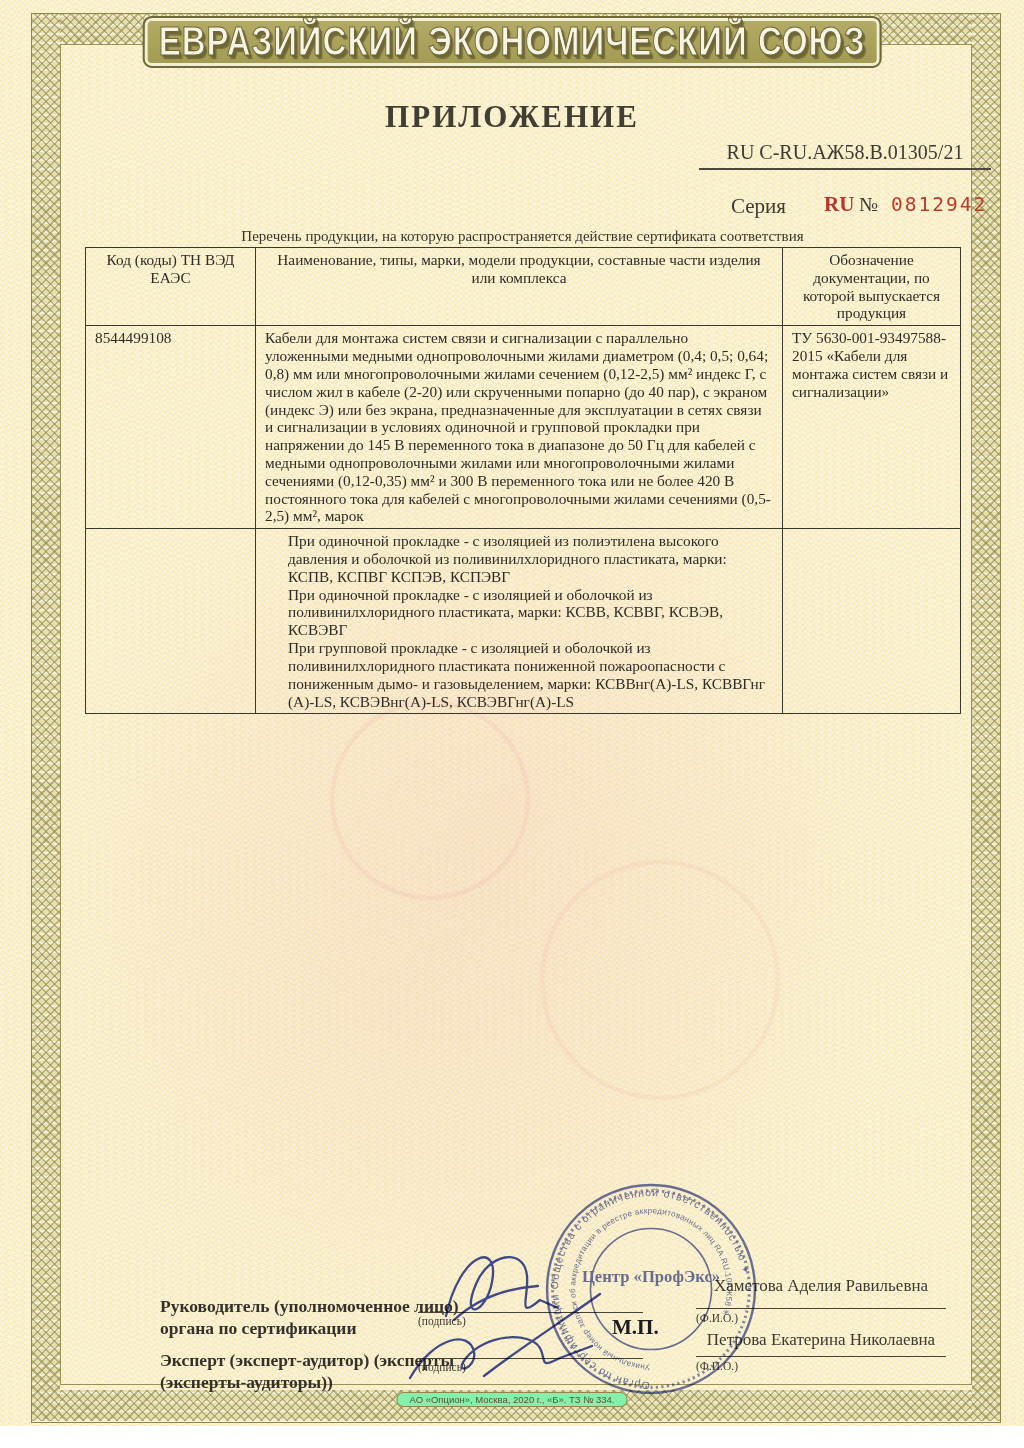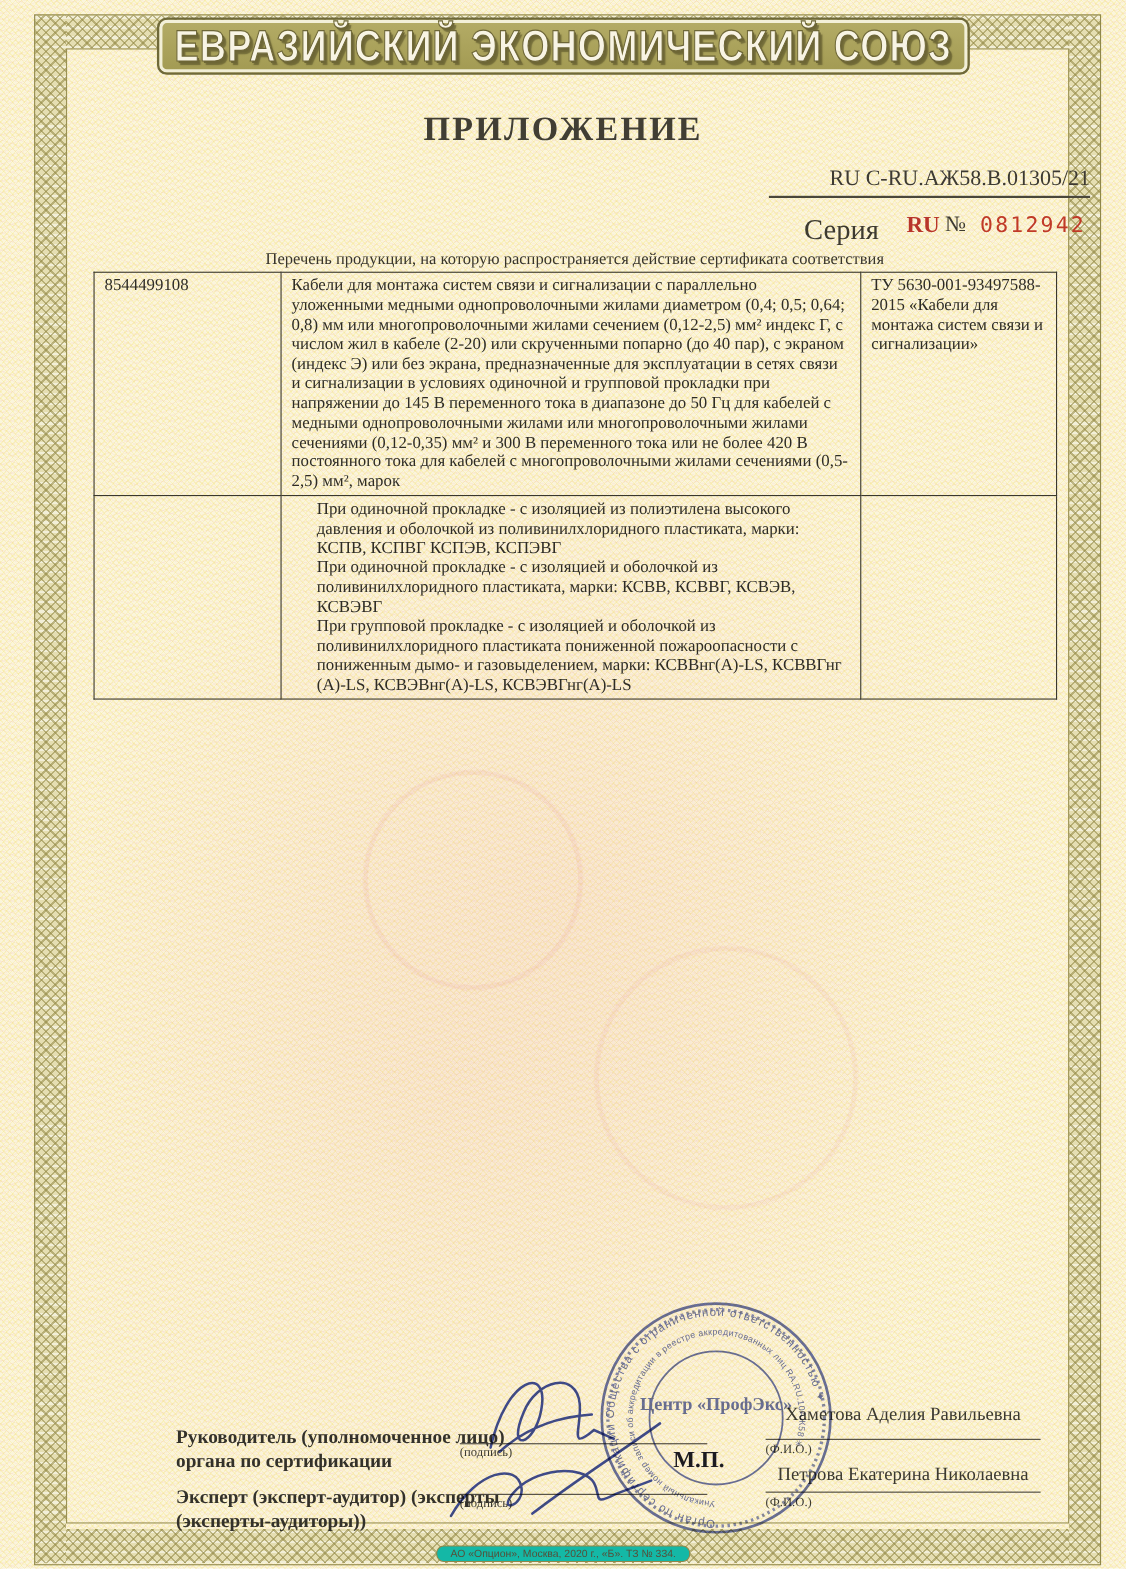--- a/index.html
+++ b/index.html
@@ -35,23 +35,23 @@
     box-shadow:inset 0 0 0 3px rgba(250,247,228,.9);padding:5px 14px;}
   .banner-text{font-family:"Liberation Sans",sans-serif;font-weight:bold;font-size:33px;
     letter-spacing:1px;color:#f8f4e4;white-space:nowrap;display:inline-block;
     transform:scaleY(1.22);transform-origin:center;
     -webkit-text-stroke:0.9px #6d6636;
     text-shadow:1.5px 1.5px 0 #6d6636,3px 3px 1px rgba(70,64,30,.55);}
   
   .doc-title{position:absolute;left:0;right:0;top:99px;text-align:center;
     font-size:31px;font-weight:bold;letter-spacing:2px;color:#413e34;}
   .subtitle{position:absolute;left:238px;top:158px;font-size:22px;font-weight:bold;color:#3d3a30;}
-  .certnum{position:absolute;left:699px;top:151px;width:292px;text-align:right;
+  .certnum{position:absolute;left:699px;top:141px;width:292px;text-align:center;
     font-size:20px;color:#3d3a32;border-bottom:2px solid #4a473b;padding-bottom:4px;}
-  .series-label{position:absolute;left:731px;top:194px;font-size:26px;color:#3d3a30;}
+  .series-label{position:absolute;left:731px;top:194px;font-size:21px;color:#3d3a30;}
   .series-value{position:absolute;left:796px;top:192px;font-size:21px;font-weight:bold;color:#b8352a;margin-left:28px;}
   .num-sign{position:absolute;left:859px;top:193px;font-size:20px;color:#3d3a30;}
   .form-number{position:absolute;left:891px;top:193px;font-family:"DejaVu Sans Mono",monospace;
     font-size:19.5px;letter-spacing:2px;color:#c03a28;}
   .intro{position:absolute;left:85px;top:228px;width:875px;text-align:center;
     font-size:15px;color:#38352b;}
   
   .ptable{position:absolute;left:85px;top:247px;width:875px;border-collapse:collapse;table-layout:fixed;}
   .ptable td,.ptable th{border:1.6px solid #3a382d;vertical-align:top;
     font-family:"Liberation Serif",serif;font-size:15.3px;line-height:1.165;
@@ -79,21 +79,21 @@
   .nline2{left:696px;top:1356px;width:250px;}
   .cap-fio2{left:696px;top:1360px;width:250px;}
   .mp{position:absolute;left:612px;top:1315px;font-size:21px;font-weight:bold;color:#1b1b20;}
   
   .stamp{position:absolute;left:540px;top:1178px;width:222px;height:222px;opacity:.84;
     mix-blend-mode:multiply;}
   .handsig{position:absolute;left:388px;top:1228px;width:310px;height:175px;mix-blend-mode:multiply;}
   
   .footer-box{position:absolute;left:50%;top:1392px;transform:translateX(-50%);
     font-family:"Liberation Sans",sans-serif;font-size:9.5px;color:#55503a;
-    background:#14b8a6;border:1px solid #8f8749;border-radius:7px;padding:1px 12px;white-space:nowrap;margin-top:13px;}
+    background:#86efac;border:1px solid #8f8749;border-radius:7px;padding:1px 12px;white-space:nowrap;}
 </style>
 </head>
 <body>
 
 <div class="page">
   <div class="sheet"></div>
 
   <div class="bstrip b-top"></div>
   <div class="bstrip b-bottom"></div>
   <div class="bstrip b-left"></div>
@@ -113,20 +113,25 @@
   <div class="form-number">0812942</div>
   <div class="intro">Перечень продукции, на которую распространяется действие сертификата соответствия</div>
 
   <table class="ptable">
     <colgroup>
         <col style="width:170px">
         <col style="width:527px">
         <col style="width:178px">
       </colgroup>
     <tbody>
+        <tr>
+      <th>Код (коды) ТН ВЭД ЕАЭС</th>
+      <th>Наименование, типы, марки, модели продукции, составные части изделия или комплекса</th>
+      <th>Обозначение документации, по которой выпускается продукция</th>
+    </tr>
     <tr class="row-desc">
       <td class="cell-code">8544499108</td>
       <td>Кабели для монтажа систем связи и сигнализации с параллельно уложенными медными однопроволочными жилами диаметром (0,4; 0,5; 0,64; 0,8) мм или многопроволочными жилами сечением (0,12-2,5) мм² индекс Г, с числом жил в кабеле (2-20) или скрученными попарно (до 40 пар), с экраном (индекс Э) или без экрана, предназначенные для эксплуатации в сетях связи и сигнализации в условиях одиночной и групповой прокладки при напряжении до 145 В переменного тока в диапазоне до 50 Гц для кабелей с медными однопроволочными жилами или многопроволочными жилами сечениями (0,12-0,35) мм² и 300 В переменного тока или не более 420 В постоянного тока для кабелей с многопроволочными жилами сечениями (0,5-2,5) мм², марок</td>
       <td>ТУ 5630-001-93497588-2015 «Кабели для монтажа систем связи и сигнализации»</td>
     </tr>
     <tr class="row-marks">
       <td></td>
       <td>
         <p class="para">При одиночной прокладке - с изоляцией из полиэтилена высокого давления и оболочкой из поливинилхлоридного пластиката, марки: КСПВ, КСПВГ КСПЭВ,  КСПЭВГ</p>
         <p class="para">При одиночной прокладке - с изоляцией и оболочкой из поливинилхлоридного пластиката, марки: КСВВ, КСВВГ, КСВЭВ, КСВЭВГ</p>

